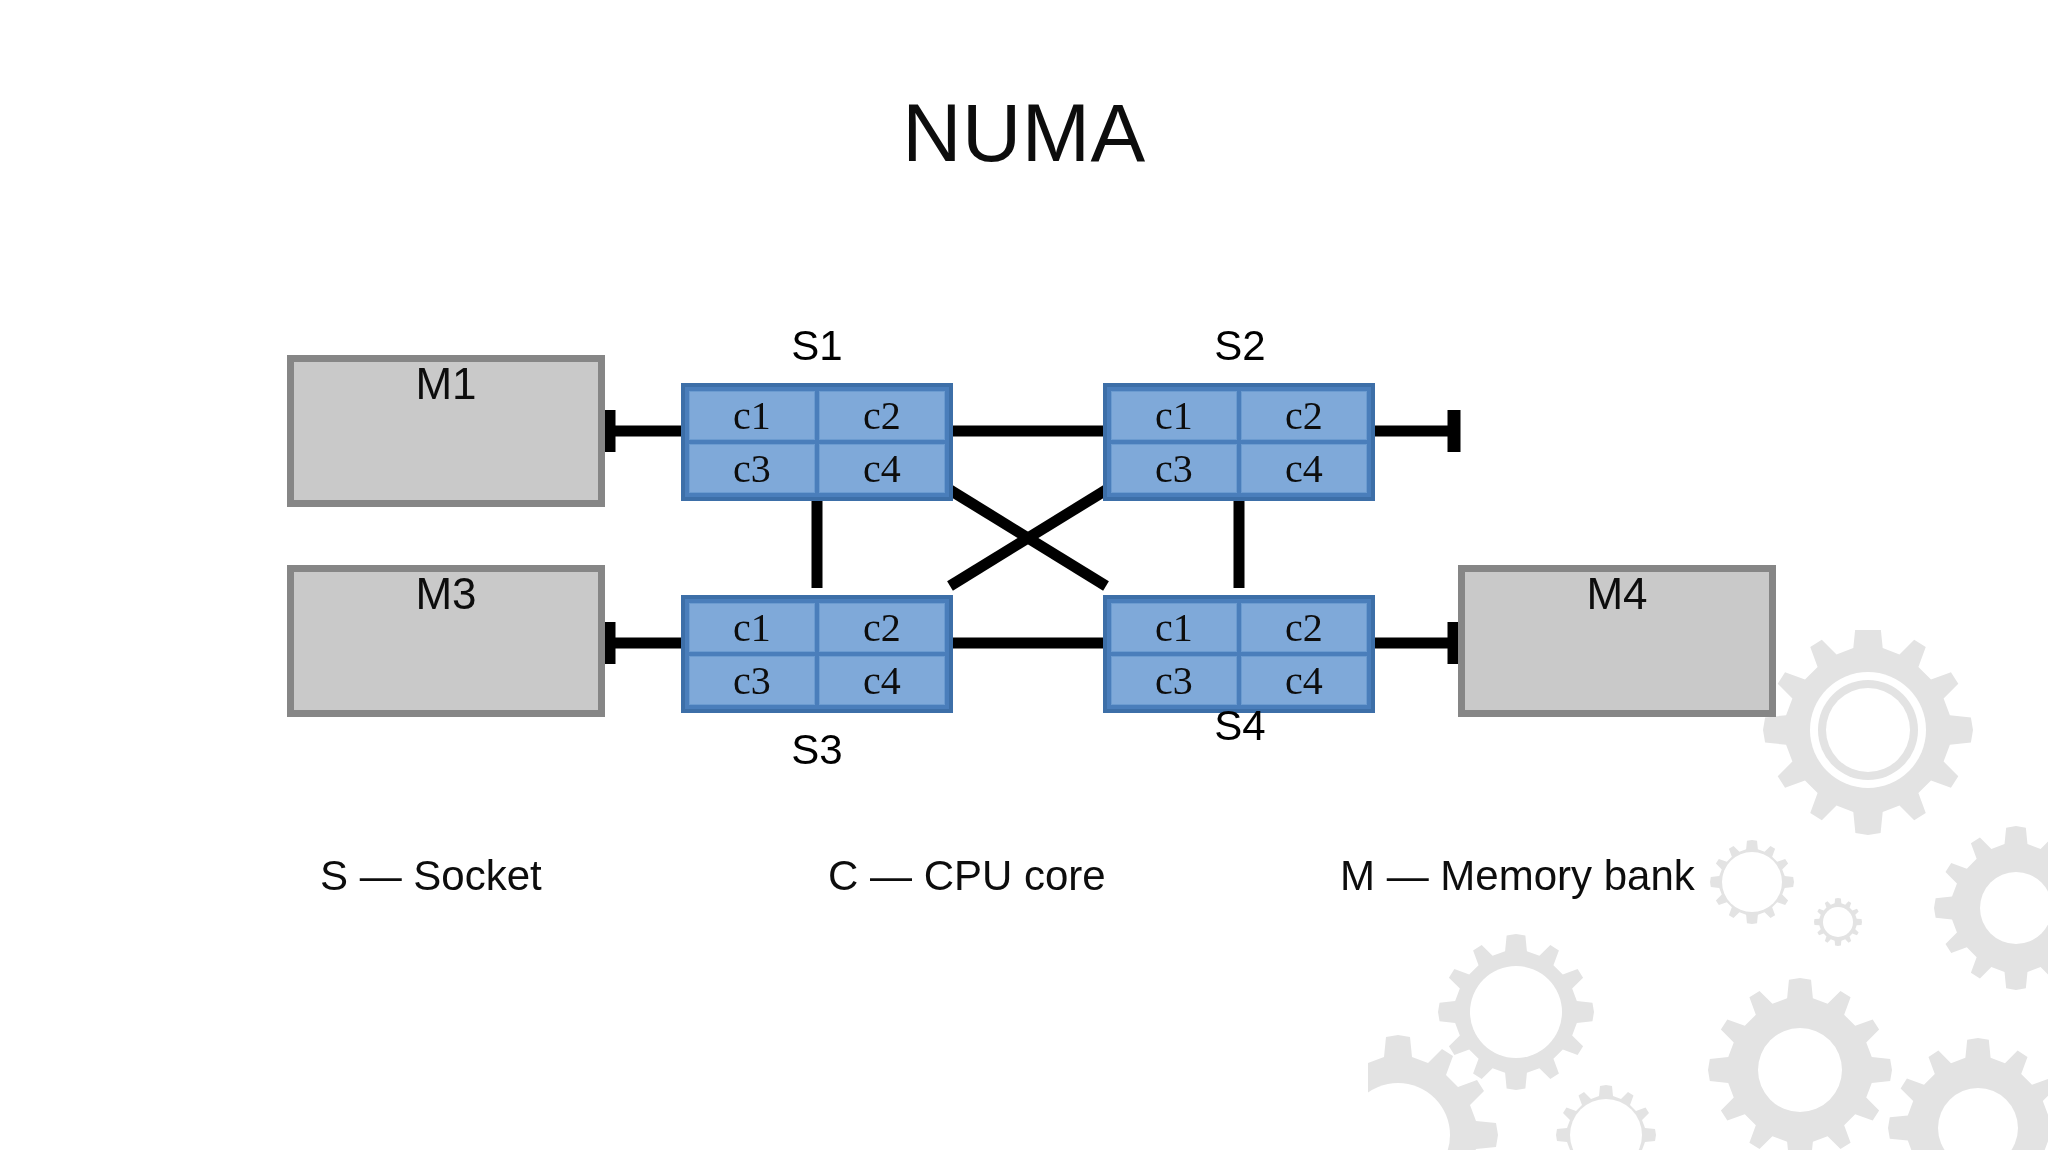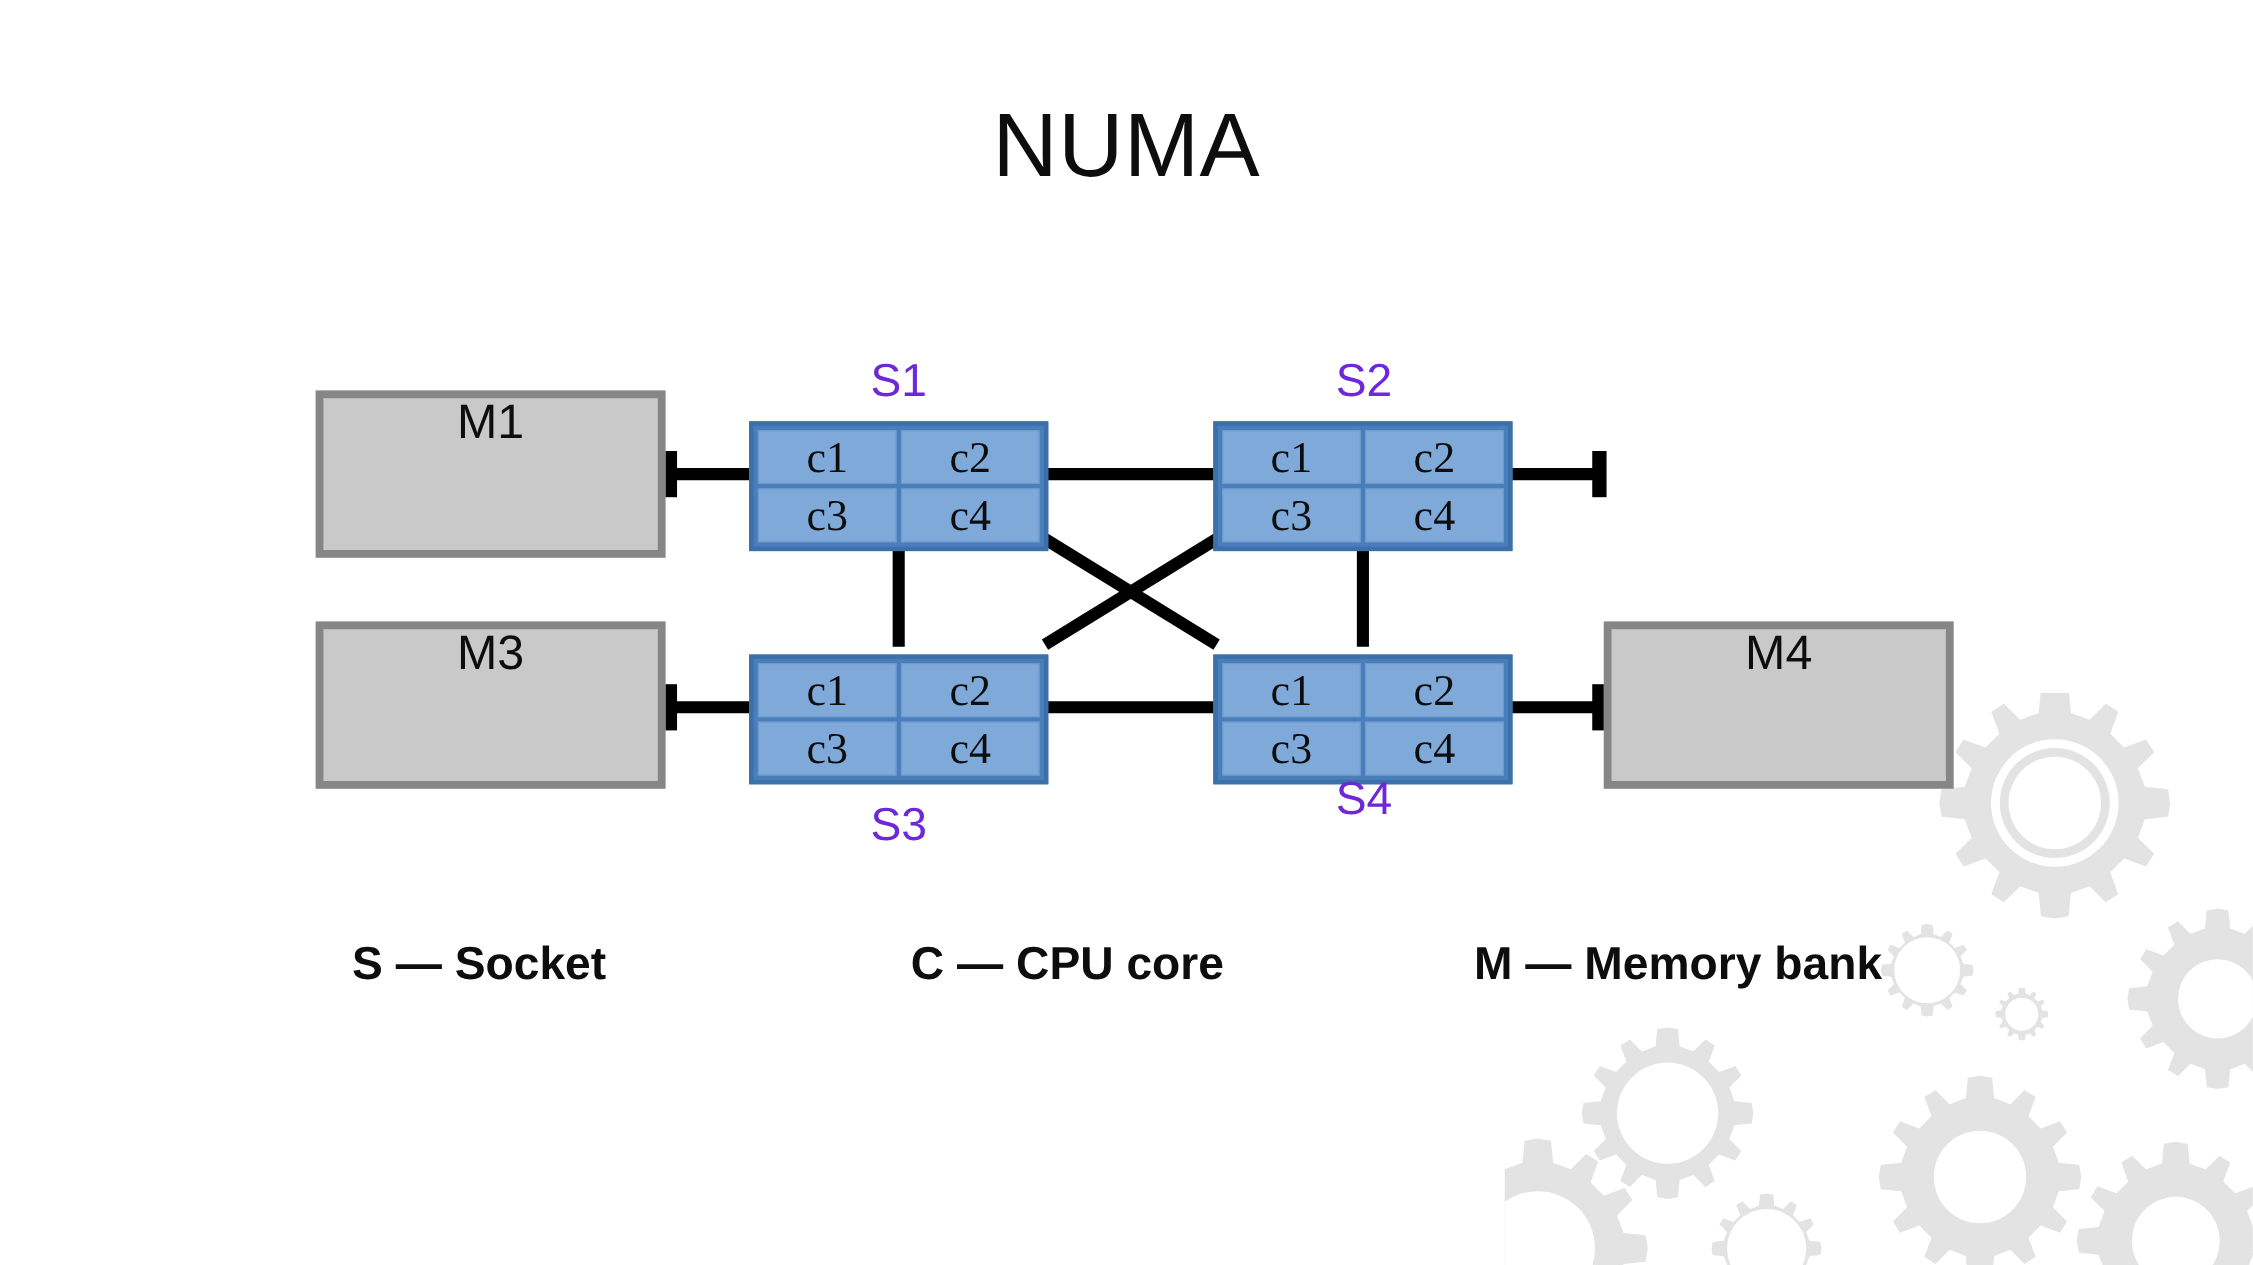--- a/index.html
+++ b/index.html
@@ -130,21 +130,21 @@
   #socket-s2 { left: 1103px; top: 372px; width: 272px; height: 118px; }
   #socket-s3 { left: 681px; top: 584px; width: 272px; height: 118px; }
   #socket-s4 { left: 1103px; top: 584px; width: 272px; height: 118px; }
 
   
   .socket-caption {
     position: absolute;
     font-family: "Liberation Sans", sans-serif;
     font-size: 42px;
     font-weight: 400;
-    color: #6d28d9;
+    color: #000000;
     line-height: 1;
     text-align: center;
     width: 160px;
     z-index: 4;
   }
   #caption-s1 { left: 737px; top: 325px; }
   #caption-s2 { left: 1160px; top: 325px; }
   #caption-s3 { left: 737px; top: 705px; margin-top: 24px; }
   #caption-s4 { left: 1160px; top: 705px; }
 
@@ -154,21 +154,21 @@
     left: 0;
     top: 855px;
     width: 2048px;
     height: 60px;
     z-index: 5;
   }
   .legend-entry {
     position: absolute;
     font-family: "Liberation Sans", sans-serif;
     font-size: 42px;
-    font-weight: 700;
+    font-weight: 400;
     color: #0d0d0d;
     line-height: 1;
     white-space: nowrap;
   }
   #legend-socket { left: 320px; top: 0; }
   #legend-core   { left: 828px; top: 0; }
   #legend-memory { left: 1340px; top: 0; }
 </style>
 </head>
 <body>

